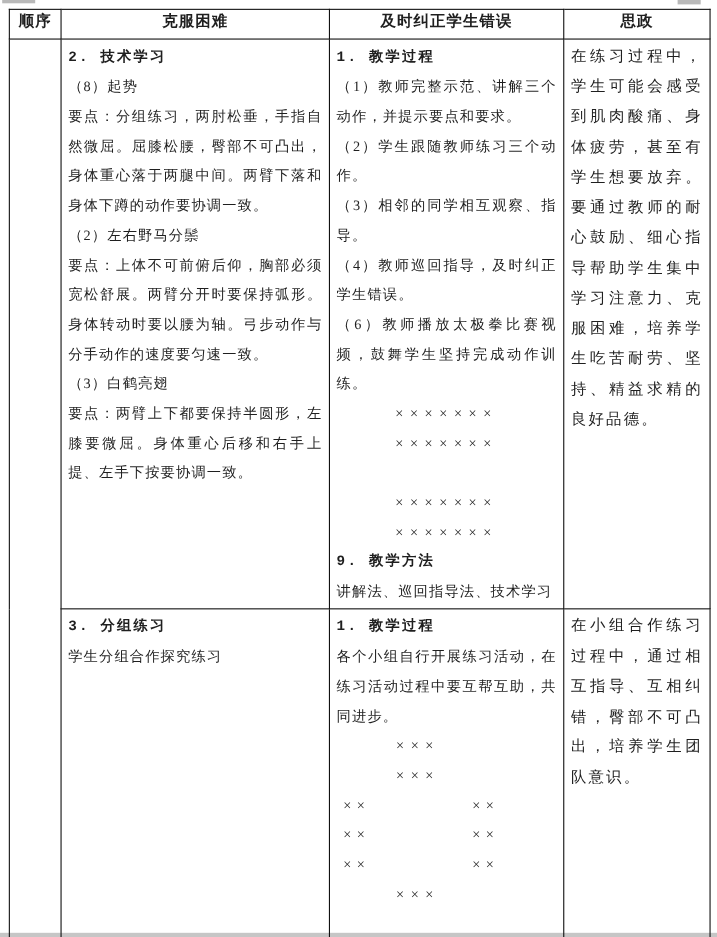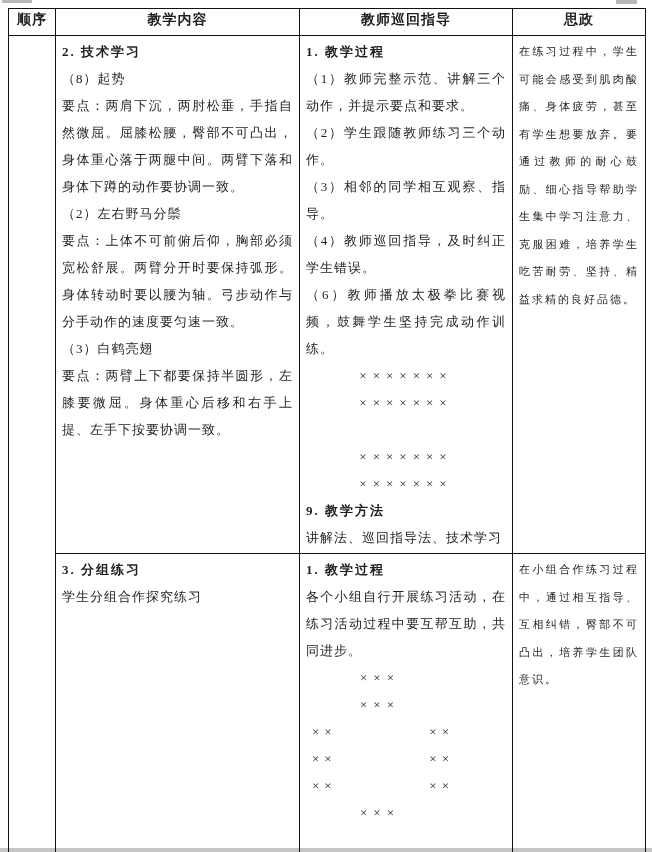--- a/index.html
+++ b/index.html
@@ -54,35 +54,35 @@
     vertical-align: middle;
     padding: 2px;
     letter-spacing: 1px;
   }
 
   .blk {
     font-size: 13px;
     line-height: 27px;
     letter-spacing: 1px;
   }
-  .blk.heading { font-weight: bold; letter-spacing: 2px; }
+  .blk.heading { font-weight: bold; letter-spacing: 2px; font-family: Liberation Mono, monospace; }
   .blk.para    { text-align: justify; text-justify: inter-character; }
   .blk.xline   { text-align: center; letter-spacing: 6px; font-size: 13px; }
   .blk.gap     { height: 27px; }
   .blk.xsplit  {
     display: flex;
     justify-content: space-between;
     padding: 0 52px 0 6px;
     letter-spacing: 5px;
   }
   
   td.offset-x .xline { padding-right: 52px; }
 
   .ideology-text {
-    font-size: 11px;
+    font-size: 14px;
     line-height: 27.5px;
     letter-spacing: 2px;
     text-align: justify;
     text-justify: inter-character;
   }
 </style>
 </head>
 <body>
 
 <div class="frag top-left"></div>
@@ -92,31 +92,31 @@
 <table class="lesson">
   <colgroup>
     <col class="c-order">
     <col class="c-content">
     <col class="c-process">
     <col class="c-ideology">
   </colgroup>
   <tbody>
       <tr class="hdr">
     <th class="hcell">顺序</th>
-    <th class="hcell">教学内容</th>
-    <th class="hcell">教师巡回指导</th>
+    <th class="hcell">克服困难</th>
+    <th class="hcell">及时纠正学生错误</th>
     <th class="hcell">思政</th>
   </tr>
   <tr class="r1">
     <td rowspan="2"></td>
     <td>
       <div>
             <div class="blk heading">2. 技术学习</div>
             <div class="blk para">（8）起势</div>
-            <div class="blk para">要点：两肩下沉，两肘松垂，手指自然微屈。屈膝松腰，臀部不可凸出，身体重心落于两腿中间。两臂下落和身体下蹲的动作要协调一致。</div>
+            <div class="blk para">要点：分组练习，两肘松垂，手指自然微屈。屈膝松腰，臀部不可凸出，身体重心落于两腿中间。两臂下落和身体下蹲的动作要协调一致。</div>
             <div class="blk para">（2）左右野马分鬃</div>
             <div class="blk para">要点：上体不可前俯后仰，胸部必须宽松舒展。两臂分开时要保持弧形。身体转动时要以腰为轴。弓步动作与分手动作的速度要匀速一致。</div>
             <div class="blk para">（3）白鹤亮翅</div>
             <div class="blk para">要点：两臂上下都要保持半圆形，左膝要微屈。身体重心后移和右手上提、左手下按要协调一致。</div>
           </div>
     </td>
     <td>
       <div>
             <div class="blk heading">1. 教学过程</div>
             <div class="blk para">（1）教师完整示范、讲解三个动作，并提示要点和要求。</div>

